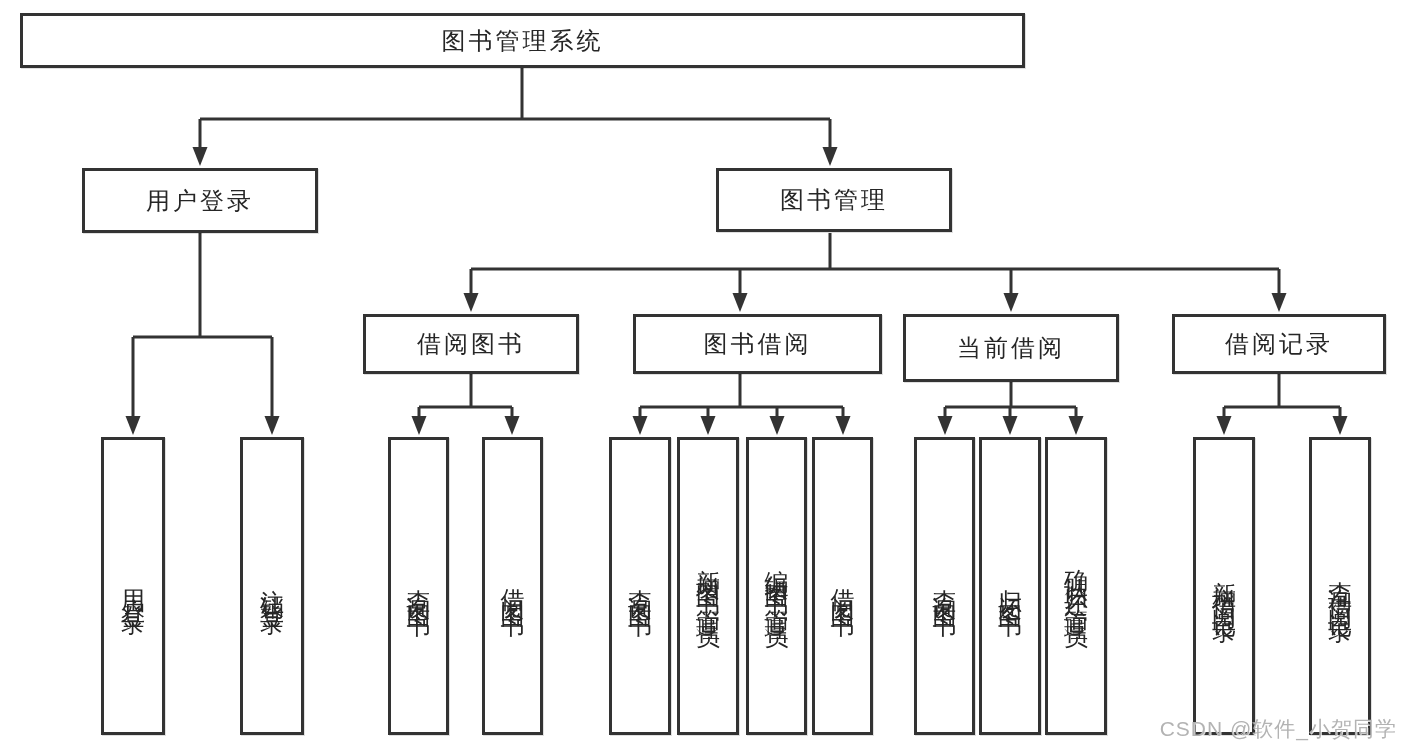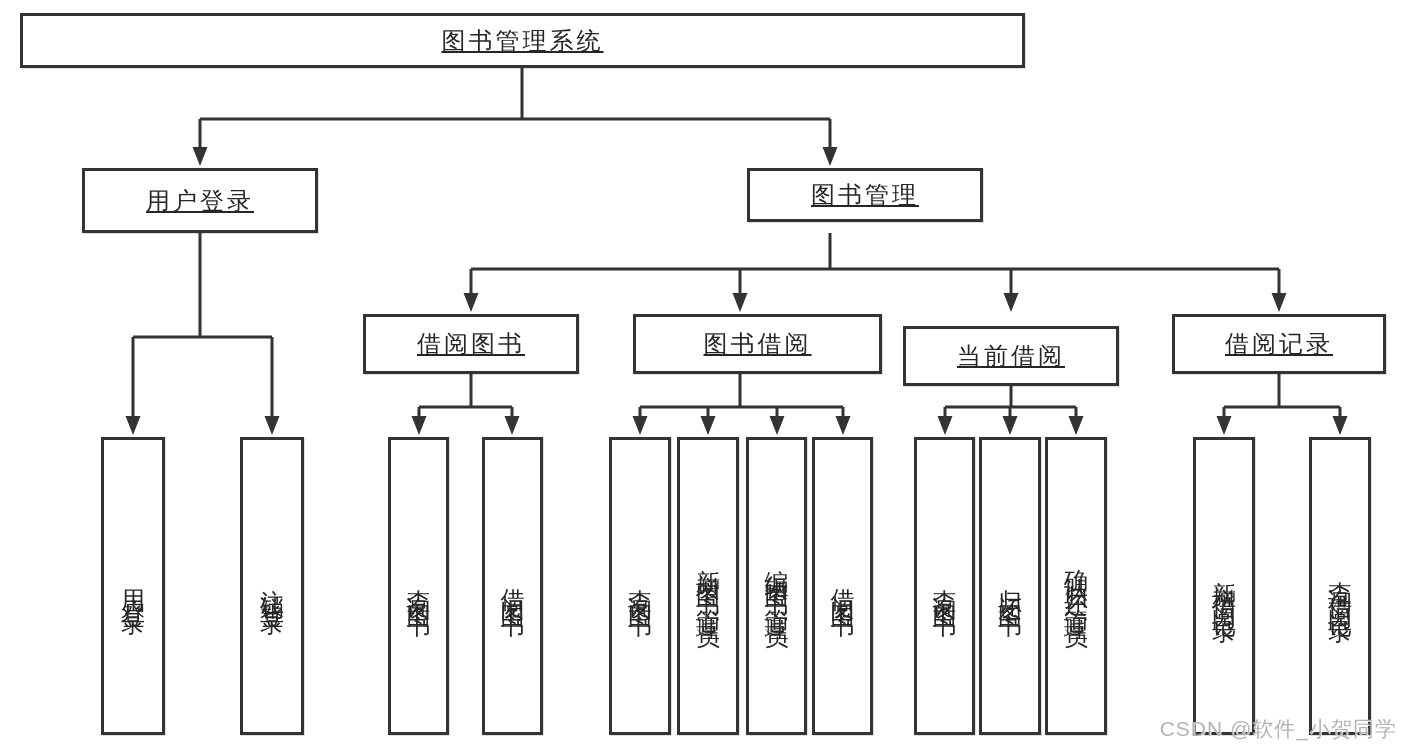--- a/index.html
+++ b/index.html
@@ -21,21 +21,20 @@
     align-items: center;
     justify-content: center;
     color: #262626;
     box-shadow: 1px 1px 0 rgba(0,0,0,0.12);
   }
   .node.h span {
     font-size: 24px;
     letter-spacing: 3px;
     white-space: nowrap;
     line-height: 1;
-    text-decoration: underline;
   }
   .node.v span {
     writing-mode: vertical-rl;
     text-orientation: mixed;
     font-size: 24px;
     letter-spacing: 8px;
     line-height: 1;
   }
   .watermark {
     position: absolute;
@@ -83,31 +82,31 @@
     </g>
   </svg>
 
   <div class="node h" style="left:20px;top:13px;width:1005px;height:55px">
     <span>图书管理系统</span>
   </div>
 
   <div class="node h" style="left:82px;top:168px;width:236px;height:65px">
     <span>用户登录</span>
   </div>
-  <div class="node h" style="left:747px;top:168px;width:236px;height:54px">
+  <div class="node h" style="left:716px;top:168px;width:236px;height:64px">
     <span>图书管理</span>
   </div>
 
   <div class="node h" style="left:363px;top:314px;width:216px;height:60px">
     <span>借阅图书</span>
   </div>
   <div class="node h" style="left:633px;top:314px;width:249px;height:60px">
     <span>图书借阅</span>
   </div>
-  <div class="node h" style="left:903px;top:326px;width:216px;height:60px">
+  <div class="node h" style="left:903px;top:314px;width:216px;height:68px">
     <span>当前借阅</span>
   </div>
   <div class="node h" style="left:1172px;top:314px;width:214px;height:60px">
     <span>借阅记录</span>
   </div>
 
   <div class="node v" style="left:101px;top:437px;width:64px;height:298px">
     <span>用户登录</span>
   </div>
   <div class="node v" style="left:240px;top:437px;width:64px;height:298px">

